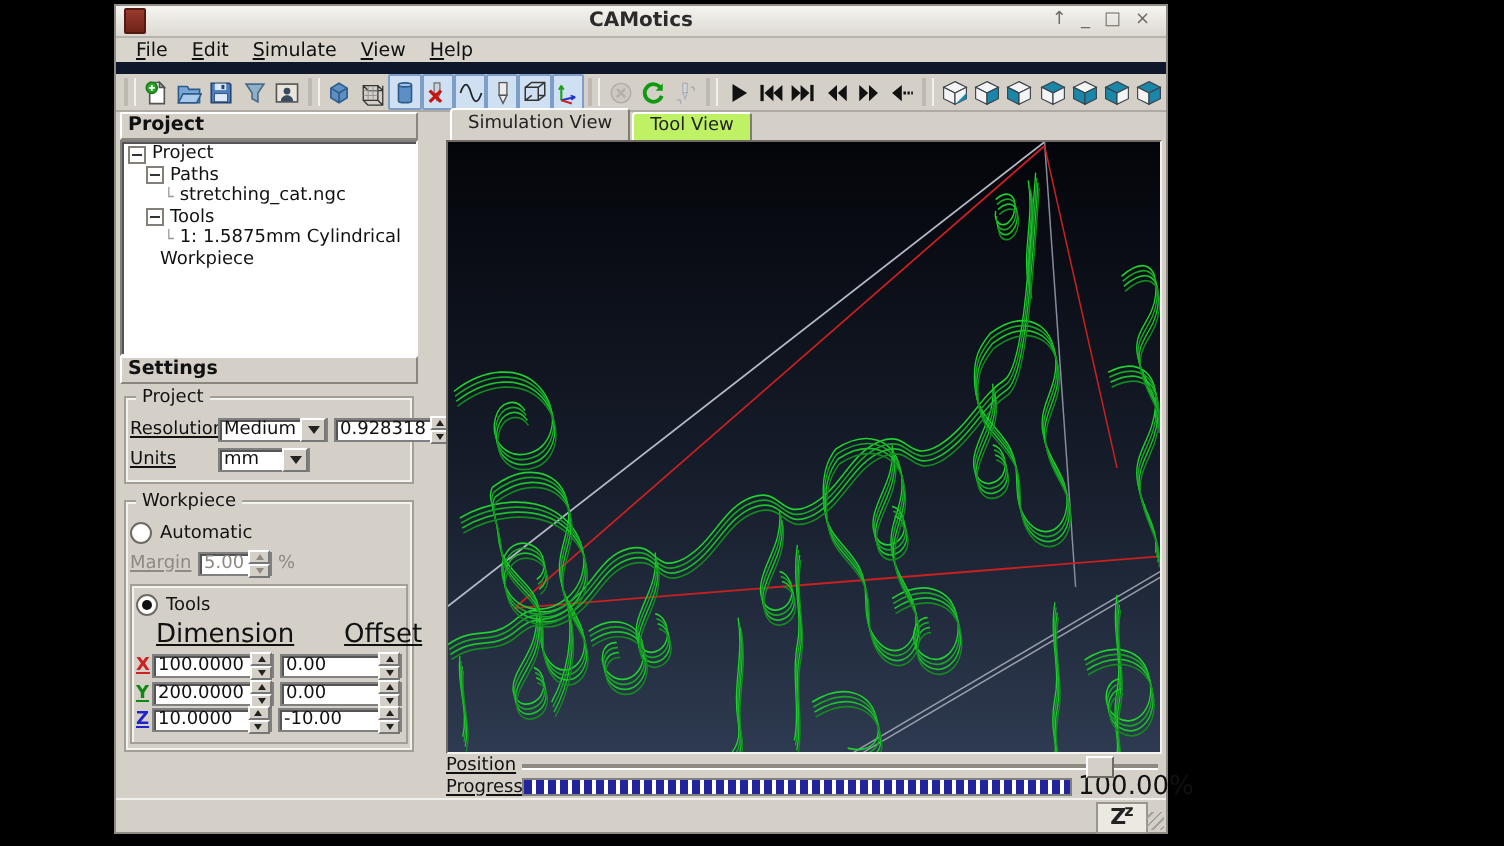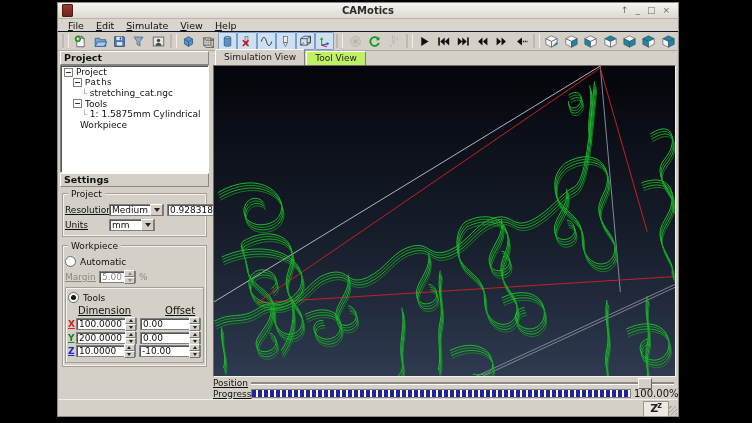--- a/index.html
+++ b/index.html
@@ -1,30 +1,30 @@
 <!DOCTYPE html>
 <html><head>
 <meta charset="utf-8">
 <style>
   html,body{margin:0;padding:0}
   body{width:752px;height:423px;overflow:hidden;background:#000;position:relative;
        font-family:"DejaVu Sans","Liberation Sans",sans-serif;-webkit-font-smoothing:none}
-  .window{position:absolute;left:57px;top:2px;width:622px;height:415px;background:#d4d0c8;
+  .window{position:absolute;left:57px;top:2px;width:527px;height:415px;background:#d4d0c8;
           border:1px solid #8f8b83;box-sizing:border-box;display:flex;flex-direction:column}
   
   .titlebar{height:15px;flex:0 0 15px;background:linear-gradient(#f6f4f0,#dcd9d2);
             display:flex;align-items:center;border-bottom:1px solid #b8b4ac;position:relative}
   .app-icon{width:9px;height:11px;margin-left:4px;background:linear-gradient(#9a3b2f,#6e2318);
             border:1px solid #55190f;border-radius:1px}
   .title-text{position:absolute;left:0;right:0;text-align:center;font-size:10px;font-weight:bold;color:#2b2b2b}
   .win-controls{margin-left:auto;display:flex;gap:7px;padding-right:8px;z-index:2}
   .win-btn{font-size:9px;line-height:9px;color:#6f6b64;cursor:default}
   
   .menubar{height:12px;flex:0 0 12px;background:#d9d5cd;display:flex;align-items:center;
-           padding-left:4px;border-bottom:1px solid #0f172a}
+           padding-left:4px;border-bottom:6px solid #0f172a}
   .menu-item{font-size:9.5px;color:#111;padding:0 6px}
   .menu-item u{text-decoration:underline}
   
   .toolbar{height:18px;flex:0 0 18px;background:#d4d0c8;display:flex;align-items:center;
            border-bottom:1px solid #aeaaa2;padding-left:2px}
   .tb-sep{width:4px;height:14px;margin:0 2px;border-left:2px solid #bdb9b1;border-right:1px solid #f2f0ec}
   .tb-btn{width:18px;height:16px;display:flex;align-items:center;justify-content:center;border:1px solid transparent;border-radius:1px}
   .tb-btn svg{width:13px;height:13px;display:block}
   .tb-btn.checked{background:#cfe0f3;border:1px solid #7d9fc7}
   .tb-btn.disabled{opacity:.55}
@@ -64,48 +64,48 @@
   .tri-up-s{width:0;height:0;border-left:2.5px solid transparent;border-right:2.5px solid transparent;border-bottom:3px solid #222}
   .tri-dn-s{width:0;height:0;border-left:2.5px solid transparent;border-right:2.5px solid transparent;border-top:3px solid #222}
   .disabled-text{color:#8e8a82}
   .disabled .spin-btn .tri-up-s{border-bottom-color:#8e8a82}
   .disabled .spin-btn .tri-dn-s{border-top-color:#8e8a82}
   .disabled .sval{color:#8e8a82}
   .radio{width:9px;height:9px;border-radius:50%;border:1px solid #6f6b64;background:#fff;
          margin-right:4px;position:relative;flex:0 0 9px}
   .radio.on::after{content:"";position:absolute;left:2px;top:2px;width:5px;height:5px;border-radius:50%;background:#111}
   .inner-frame{border:1px solid #a39f97;box-shadow:1px 1px 0 #f4f2ee inset;margin-top:4px;padding:2px 2px 3px 2px}
-  .dim-head{display:flex;font-size:10px;margin:1px 0 2px 0}
+  .dim-head{display:flex;font-size:13px;margin:1px 0 2px 0}
   .dim-head .h1{flex:0 0 52px;margin-left:10px;text-align:center}
   .dim-head .h2{flex:0 0 56px;margin-left:8px;text-align:right}
   .axis-row{display:flex;align-items:center;margin:1.5px 0}
   .axis-l{width:8px;flex:0 0 8px;font-size:9px;font-weight:bold}
   .axis-row .spin{flex:1;margin-right:3px}
   
-  .right{flex:1;display:flex;flex-direction:column;margin-left:4px;min-width:0}
+  .right{flex:1;display:flex;flex-direction:column;margin-left:14px;min-width:0}
   .tabbar{height:14px;flex:0 0 14px;display:flex;align-items:flex-end;padding-left:2px}
   .tab{font-size:9px;padding:1px 8px 1px 8px;background:#bef264;border:1px solid #fff;
        border-right-color:#807c74;border-bottom:none;margin-right:1px;color:#222;
        border-radius:2px 2px 0 0;height:11px;line-height:11px}
   .tab.active{background:#d4d0c8;height:13px;line-height:13px;font-weight:normal}
   .viewport{flex:1;position:relative;border:1px solid #6f6b64;border-bottom-color:#f4f2ee;border-right-color:#f4f2ee;
             box-shadow:inset 1px 1px 0 #4a4a4a;min-height:0;background:#000}
   .viewport svg{position:absolute;inset:0;width:100%;height:100%}
   .posrow,.progrow{height:11px;flex:0 0 11px;display:flex;align-items:center}
   .small-lbl{font-size:9px;width:38px;flex:0 0 38px;color:#111}
   .slider-track{flex:1;position:relative;height:11px}
   .slider-groove{position:absolute;left:0;right:2px;top:5px;height:2px;background:#8e8a82;
                  border-bottom:1px solid #fff}
   .slider-handle{position:absolute;right:24px;top:1px;width:12px;height:9px;background:#d4d0c8;
                  border:1px solid #fff;border-right-color:#6f6b64;border-bottom-color:#6f6b64}
   .progress-outer{flex:1;height:9px;background:#fff;border:1px solid #808080;box-shadow:inset 1px 1px 0 #555;
                   box-sizing:border-box;overflow:hidden}
   .progress-fill{height:100%;width:100%;
       background:repeating-linear-gradient(90deg,#23239c 0 4px,#ffffff 4px 6px)}
-  .pct{font-size:10px;width:42px;flex:0 0 42px;text-align:left;padding-left:3px;color:#111}
+  .pct{font-size:13px;width:42px;flex:0 0 42px;text-align:left;padding-left:3px;color:#111}
   
   .statusbar{height:16px;flex:0 0 16px;background:#d4d0c8;border-top:1px solid #f2f0ec;position:relative}
   .zz-box{position:absolute;right:9px;top:1px;width:24px;height:14px;background:#ece9e3;
           border:1px solid #9a968e;display:flex;align-items:center;justify-content:center;color:#222}
   .zz-big{font-size:11px;font-weight:bold;line-height:10px}
   .zz-small{font-size:8px;font-weight:bold;vertical-align:super;line-height:8px;margin-left:-1px;position:relative;top:-3px}
   .grip{position:absolute;right:1px;bottom:1px;width:9px;height:9px;
         background:repeating-linear-gradient(135deg,transparent 0 2px,#a5a19b 2px 3px)}
 </style>
 </head>
@@ -327,21 +327,21 @@
     </div>
 
   <div class="main">
     <div class="left">
       <div class="panel-header">Project</div>
       <div class="tree">
           <div class="tree-row" style="padding-left: 3px;">
             <span class="tree-glyph minus-box"></span>
             <span>Project</span>
           </div>
-          <div class="tree-row" style="padding-left: 12px; font-family: Liberation Mono, monospace;">
+          <div class="tree-row" style="padding-left: 12px;">
             <span class="tree-glyph minus-box"></span>
             <span>Paths</span>
           </div>
           <div class="tree-row" style="padding-left: 21px;">
             <span class="tree-glyph elbow">└</span>
             <span>stretching_cat.ngc</span>
           </div>
           <div class="tree-row" style="padding-left: 12px;">
             <span class="tree-glyph minus-box"></span>
             <span>Tools</span>

